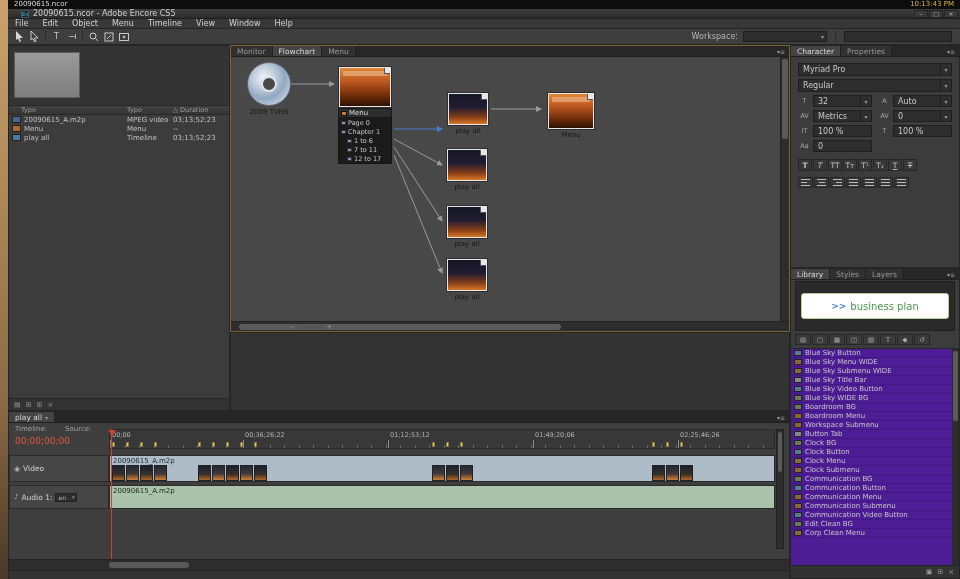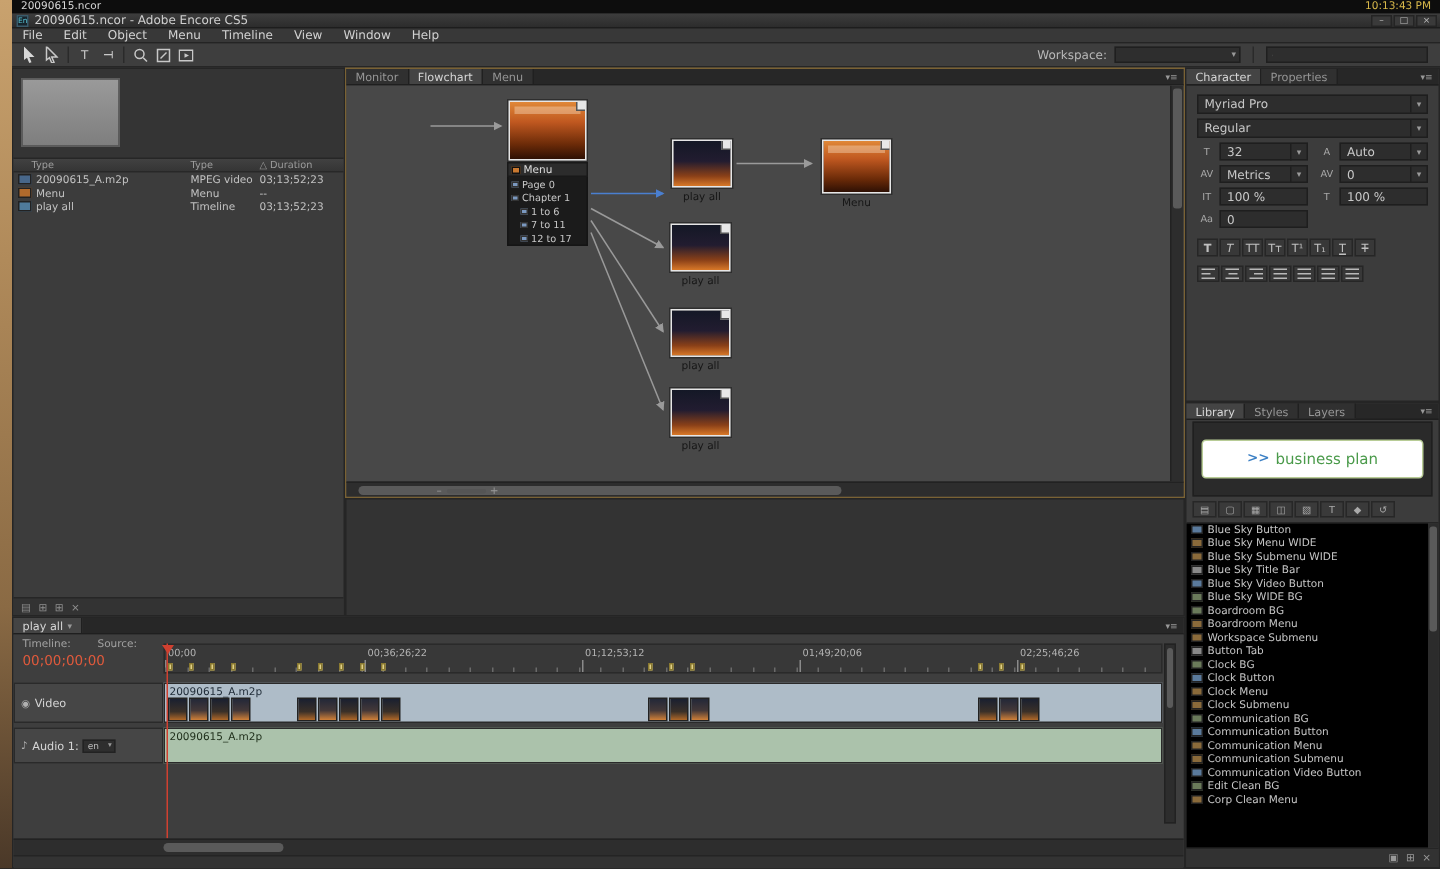--- a/index.html
+++ b/index.html
@@ -7,21 +7,21 @@
   body{position:relative;background:#222;font-family:"DejaVu Sans","Liberation Sans",sans-serif;font-size:8px;color:#c6c6c6}
 
   
   #desktop-strip{position:absolute;left:0;top:0;width:8px;height:579px;
     background:linear-gradient(180deg,#c9a26e 0%,#b08a5a 30%,#8a6a44 70%,#4a3828 100%)}
   #top-strip{position:absolute;left:8px;top:0;width:952px;height:9px;background:#0d0d0d;
     display:flex;justify-content:space-between;align-items:center;padding:0 6px;font-size:7px;line-height:9px}
   #top-strip .file{color:#d8d8d8}
   #top-strip .clock{color:#d8b84a}
   #title-bar{position:absolute;left:8px;top:9px;width:952px;height:10px;display:flex;align-items:center;
-    padding-left:3px;background:linear-gradient(#3d3d3d,#2c2c2c);border-bottom:1px solid #1d1d1d}
+    padding-left:13px;background:linear-gradient(#3d3d3d,#2c2c2c);border-bottom:1px solid #1d1d1d}
   .app-icon{width:8px;height:8px;background:#17242c;border:1px solid #3a5a6a;color:#58c8d8;
     font-size:5px;line-height:6px;text-align:center;margin-right:4px;flex:none}
   #title-bar .title{font-size:8px;color:#cfcfcf;white-space:nowrap}
   .win-controls{margin-left:auto;display:flex;gap:1px;padding-right:2px}
   .win-btn{width:14px;height:8px;background:#3a3a3a;border:1px solid #242424;color:#bbb;
     font-size:6px;line-height:6px;text-align:center}
   #menu-bar{position:absolute;left:8px;top:19px;width:952px;height:10px;background:#383838;
     display:flex;border-bottom:1px solid #242424}
   .menu-item{padding:0 7px;font-size:8px;line-height:10px;color:#d2d2d2}
   #toolbar{position:absolute;left:8px;top:29px;width:952px;height:16px;background:#3e3e3e;
@@ -137,21 +137,21 @@
   #lib-preview{margin:1px 4px 3px;height:50px;background:#2a2a2a;border:1px solid #1f1f1f;
     display:flex;align-items:center;justify-content:center;flex:none}
   #lib-preview-box{width:148px;height:26px;background:#fff;border:1px solid #b8cc96;border-radius:3px;
     display:flex;align-items:center;justify-content:center;gap:4px}
   .chev{color:#3a7fc4;font-weight:bold;font-size:9px}
   .biz{color:#4a9a4a;font-size:10px}
   #lib-filters{display:flex;gap:1px;padding:0 4px 3px;flex:none}
   .fbtn{width:16px;height:11px;background:#3a3a3a;border:1px solid #272727;color:#aaa;
     font-size:6.5px;display:flex;align-items:center;justify-content:center}
   #lib-list-wrap{flex:1;display:flex;border-top:1px solid #252525;border-bottom:1px solid #252525;min-height:0}
-  #library-list{flex:1;background:#000000;overflow:hidden}
+  #library-list{flex:1;background:#4c1d95;overflow:hidden}
   .lib-row{height:9px;display:flex;align-items:center;gap:3px;padding:0 3px;border-bottom:1px solid rgba(0,0,0,.12)}
   .lib-icon{width:8px;height:6px;border:1px solid #222;flex:none}
   .t-button{background:#5a7a9c}.t-menu{background:#8a6a3a}.t-bg{background:#6a7a5a}.t-shape{background:#888}
   .lib-name{font-size:7px;color:#c6c6c6;white-space:nowrap}
   #lib-vscroll{width:7px;background:#2c2c2c;position:relative;flex:none}
   #lib-bottom{height:12px;background:#323232;display:flex;align-items:center;justify-content:flex-end;
     gap:5px;padding:0 5px;color:#9a9a9a;font-size:7px;flex:none}
 
   
   #timeline-panel{left:8px;top:411px;width:782px;height:168px}
@@ -331,20 +331,24 @@
           </marker>
       </defs>
       <line x1="56" y1="27" x2="103" y2="27" stroke="#9a9a9a" marker-end="url(#arrG)"></line>
       <line x1="163" y1="72" x2="211" y2="72" stroke="#4a7fd0" marker-end="url(#arrB)"></line>
       <line x1="260" y1="52" x2="310" y2="52" stroke="#9a9a9a" marker-end="url(#arrG)"></line>
       <line x1="163" y1="82" x2="211" y2="108" stroke="#9a9a9a" marker-end="url(#arrG)"></line>
       <line x1="163" y1="90" x2="211" y2="164" stroke="#9a9a9a" marker-end="url(#arrG)"></line>
       <line x1="163" y1="98" x2="211" y2="216" stroke="#9a9a9a" marker-end="url(#arrG)"></line>
     </svg>
 
+    <div class="fc-node" style="left:8px;top:5px;width:60px">
+      <div class="disc-icon"></div>
+      <div class="fc-caption">2009 TVHS</div>
+    </div>
 
     <div class="fc-node" style="left:107px;top:10px">
       <div class="fc-thumb menu-thumb">
         <span class="fc-badge"></span>
       </div>
       <div class="menu-label-bar">
         <span class="mi"></span>
         <span class="mt">Menu</span>
       </div>
       <div id="menu-node-entries">

